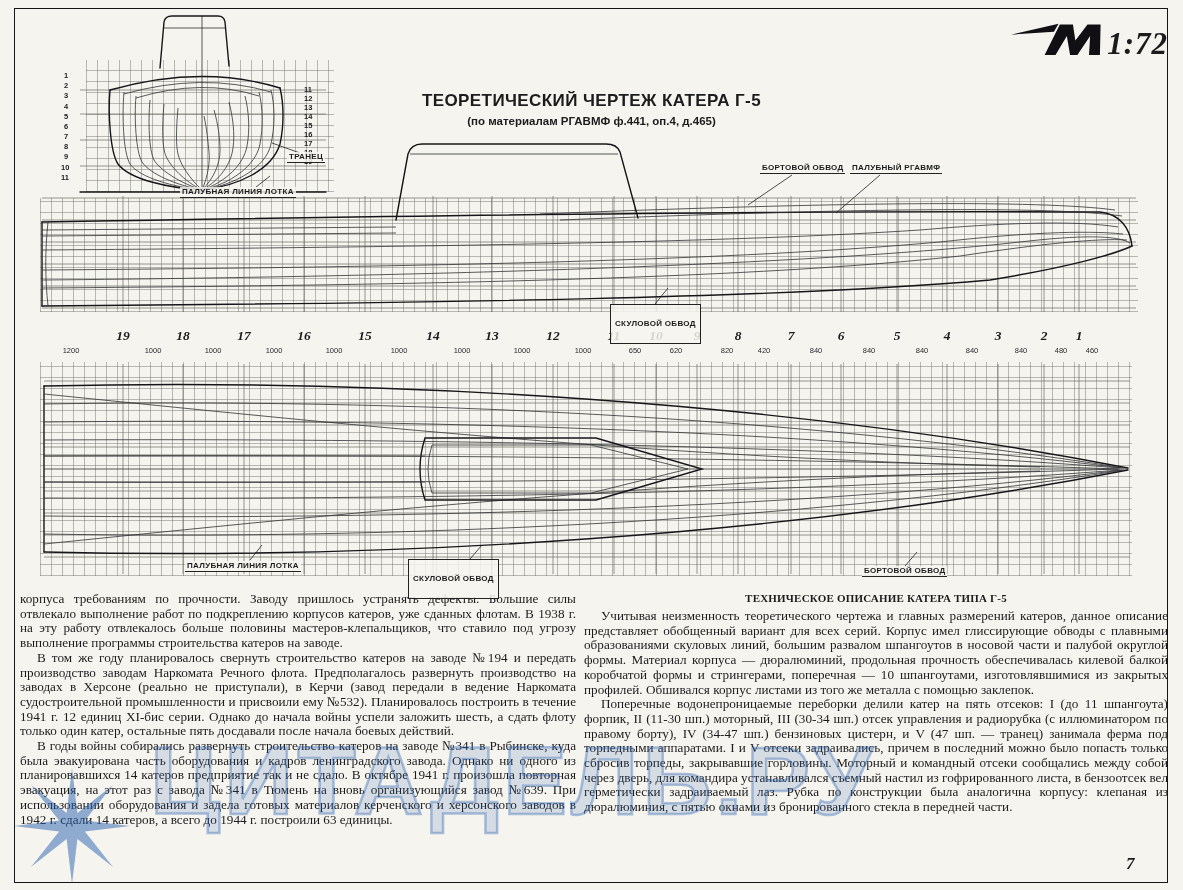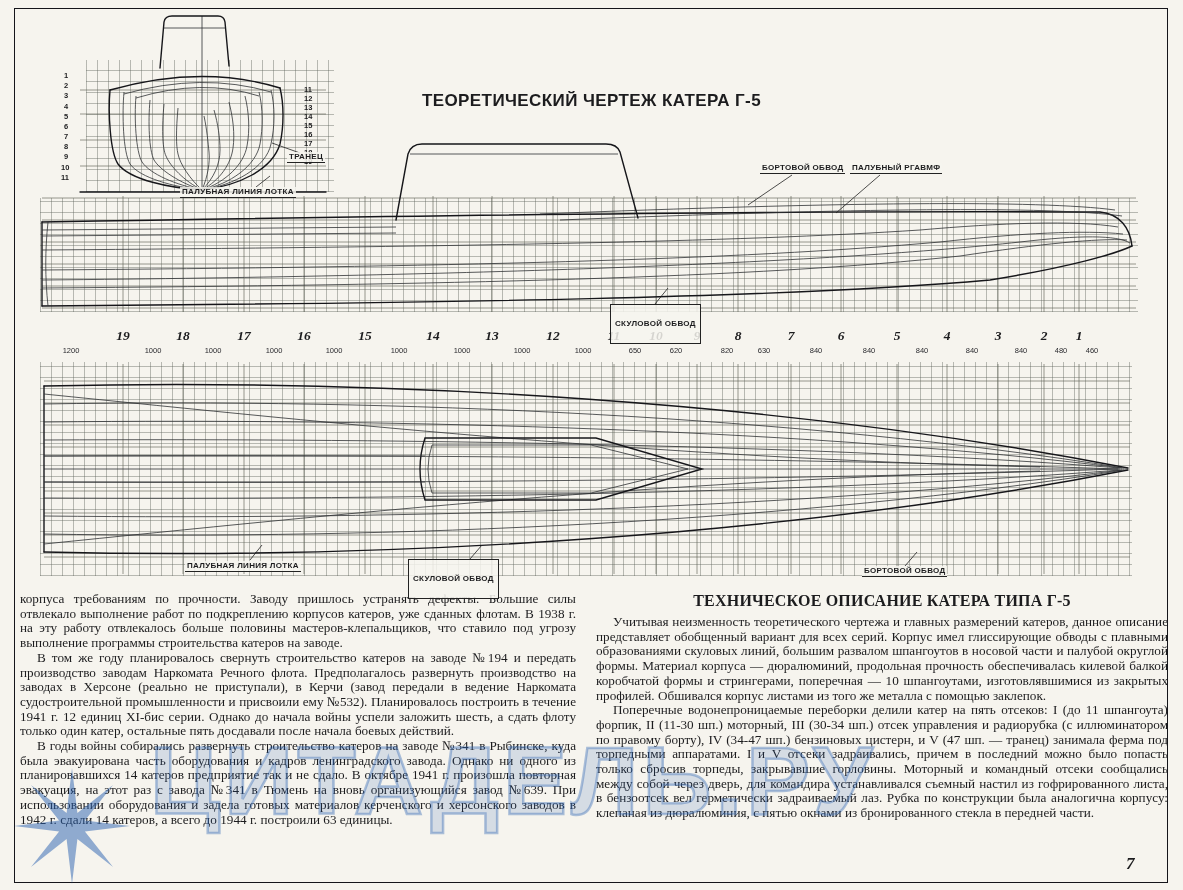--- a/index.html
+++ b/index.html
@@ -43,46 +43,56 @@
   .station{position:absolute;transform:translateX(-50%);font-family:"Liberation Serif",serif;font-style:italic;font-weight:bold;font-size:13.5px;line-height:1;}
   .dim{position:absolute;transform:translateX(-50%);font-family:"Liberation Sans",sans-serif;font-size:7.5px;line-height:1;color:#2a2a2e;}
 
   .anno{position:absolute;font-family:"Liberation Sans",sans-serif;font-weight:bold;font-size:8px;letter-spacing:.3px;z-index:4;background:rgba(246,244,238,.85);padding:0 2px;line-height:1.25;}
   .anno.ul{border-bottom:.8px solid #222;}
   .anno.box{border:.9px solid #222;padding:14px 4px;}
 
   .leaders{position:absolute;left:0;top:0;width:1183px;height:890px;z-index:3;pointer-events:none;}
 
   
-  .article{position:absolute;left:20px;top:592px;width:1148px;display:flex;gap:20px;z-index:2;}
+  .article{position:absolute;left:20px;top:592px;width:1148px;display:flex;gap:8px;z-index:2;}
   .col{flex:1;}
   .col-left{flex:0 0 556px;}
   .col-right{flex:1;}
   .col p{margin:0;text-align:justify;text-indent:17px;font-size:13.2px;line-height:14.7px;}
   .col-left p:first-child{text-indent:0;}
-  .section-heading{font-weight:bold;font-size:16px;text-align:center;margin:0 0 5px 0;letter-spacing:.2px;}
+  .section-heading{font-weight:bold;font-size:11px;text-align:center;margin:0 0 5px 0;letter-spacing:.2px;}
 
   
   .watermark{position:absolute;left:150px;top:726px;width:1010px;z-index:6;pointer-events:none;
     font-family:"Liberation Sans",sans-serif;font-weight:bold;font-size:96px;letter-spacing:4px;white-space:nowrap;
     color:rgba(45,100,180,.16);-webkit-text-stroke:2.5px rgba(45,100,180,.38);}
   .star{position:absolute;left:12px;top:768px;z-index:6;pointer-events:none;}
 
   .page-number{position:absolute;left:1126px;top:854px;font-weight:bold;font-style:italic;font-size:17px;z-index:4;}
 </style>
 </head>
 <body>
 
 <div class="page">
 
   <div class="frame"></div>
 
+  <div class="logo">
+    <svg width="118" height="54" viewBox="0 0 150 52">
+      <g transform="skewX(-12) translate(14,0)" fill="#101014">
+        <path d="M0 20 L62 5 L58 16 Z"></path>
+        <path d="M52 48 L64 6 L82 6 L90 28 L102 6 L120 6 L128 48 L113 48 L109 22 L97 48 L87 48 L77 22 L67 48 Z"></path>
+      </g>
+    </svg>
+    <div class="scale-label">1:72</div>
+  </div>
 
   <div class="title-block">
     <div class="title">ТЕОРЕТИЧЕСКИЙ ЧЕРТЕЖ КАТЕРА Г-5</div>
+    <div class="subtitle">(по материалам РГАВМФ ф.441, оп.4, д.465)</div>
   </div>
 
   <div class="bodyplan">
     <div class="grid"></div>
     <svg width="262" height="198" viewBox="0 0 262 198">
       <path class="s-mid" d="M8 82H254M8 106H254M8 132H254M8 158H254"></path>
       <path class="s-dark" d="M8 184H254"></path>
       <path class="s-thin" d="M130 8V184"></path>
       <path class="s-dark" d="M88 60 L92 14 Q93 8 100 8 L146 8 Q152 8 153 14 L157 58"></path>
       <path class="s-thin" d="M92 20 L153 20"></path>
@@ -177,21 +187,21 @@
       <span class="dim" style="left: 213px;">1000</span>
       <span class="dim" style="left: 274px;">1000</span>
       <span class="dim" style="left: 334px;">1000</span>
       <span class="dim" style="left: 399px;">1000</span>
       <span class="dim" style="left: 462px;">1000</span>
       <span class="dim" style="left: 522px;">1000</span>
       <span class="dim" style="left: 583px;">1000</span>
       <span class="dim" style="left: 635px;">650</span>
       <span class="dim" style="left: 676px;">620</span>
       <span class="dim" style="left: 717px; margin-left: 10px;">820</span>
-      <span class="dim" style="left: 764px;">630</span>
+      <span class="dim" style="left: 764px;">420</span>
       <span class="dim" style="left: 816px;">840</span>
       <span class="dim" style="left: 869px;">840</span>
       <span class="dim" style="left: 922px;">840</span>
       <span class="dim" style="left: 972px;">840</span>
       <span class="dim" style="left: 1021px;">840</span>
       <span class="dim" style="left: 1061px;">480</span>
       <span class="dim" style="left: 1092px;">460</span>
     </div>
 
   <div class="plan">

